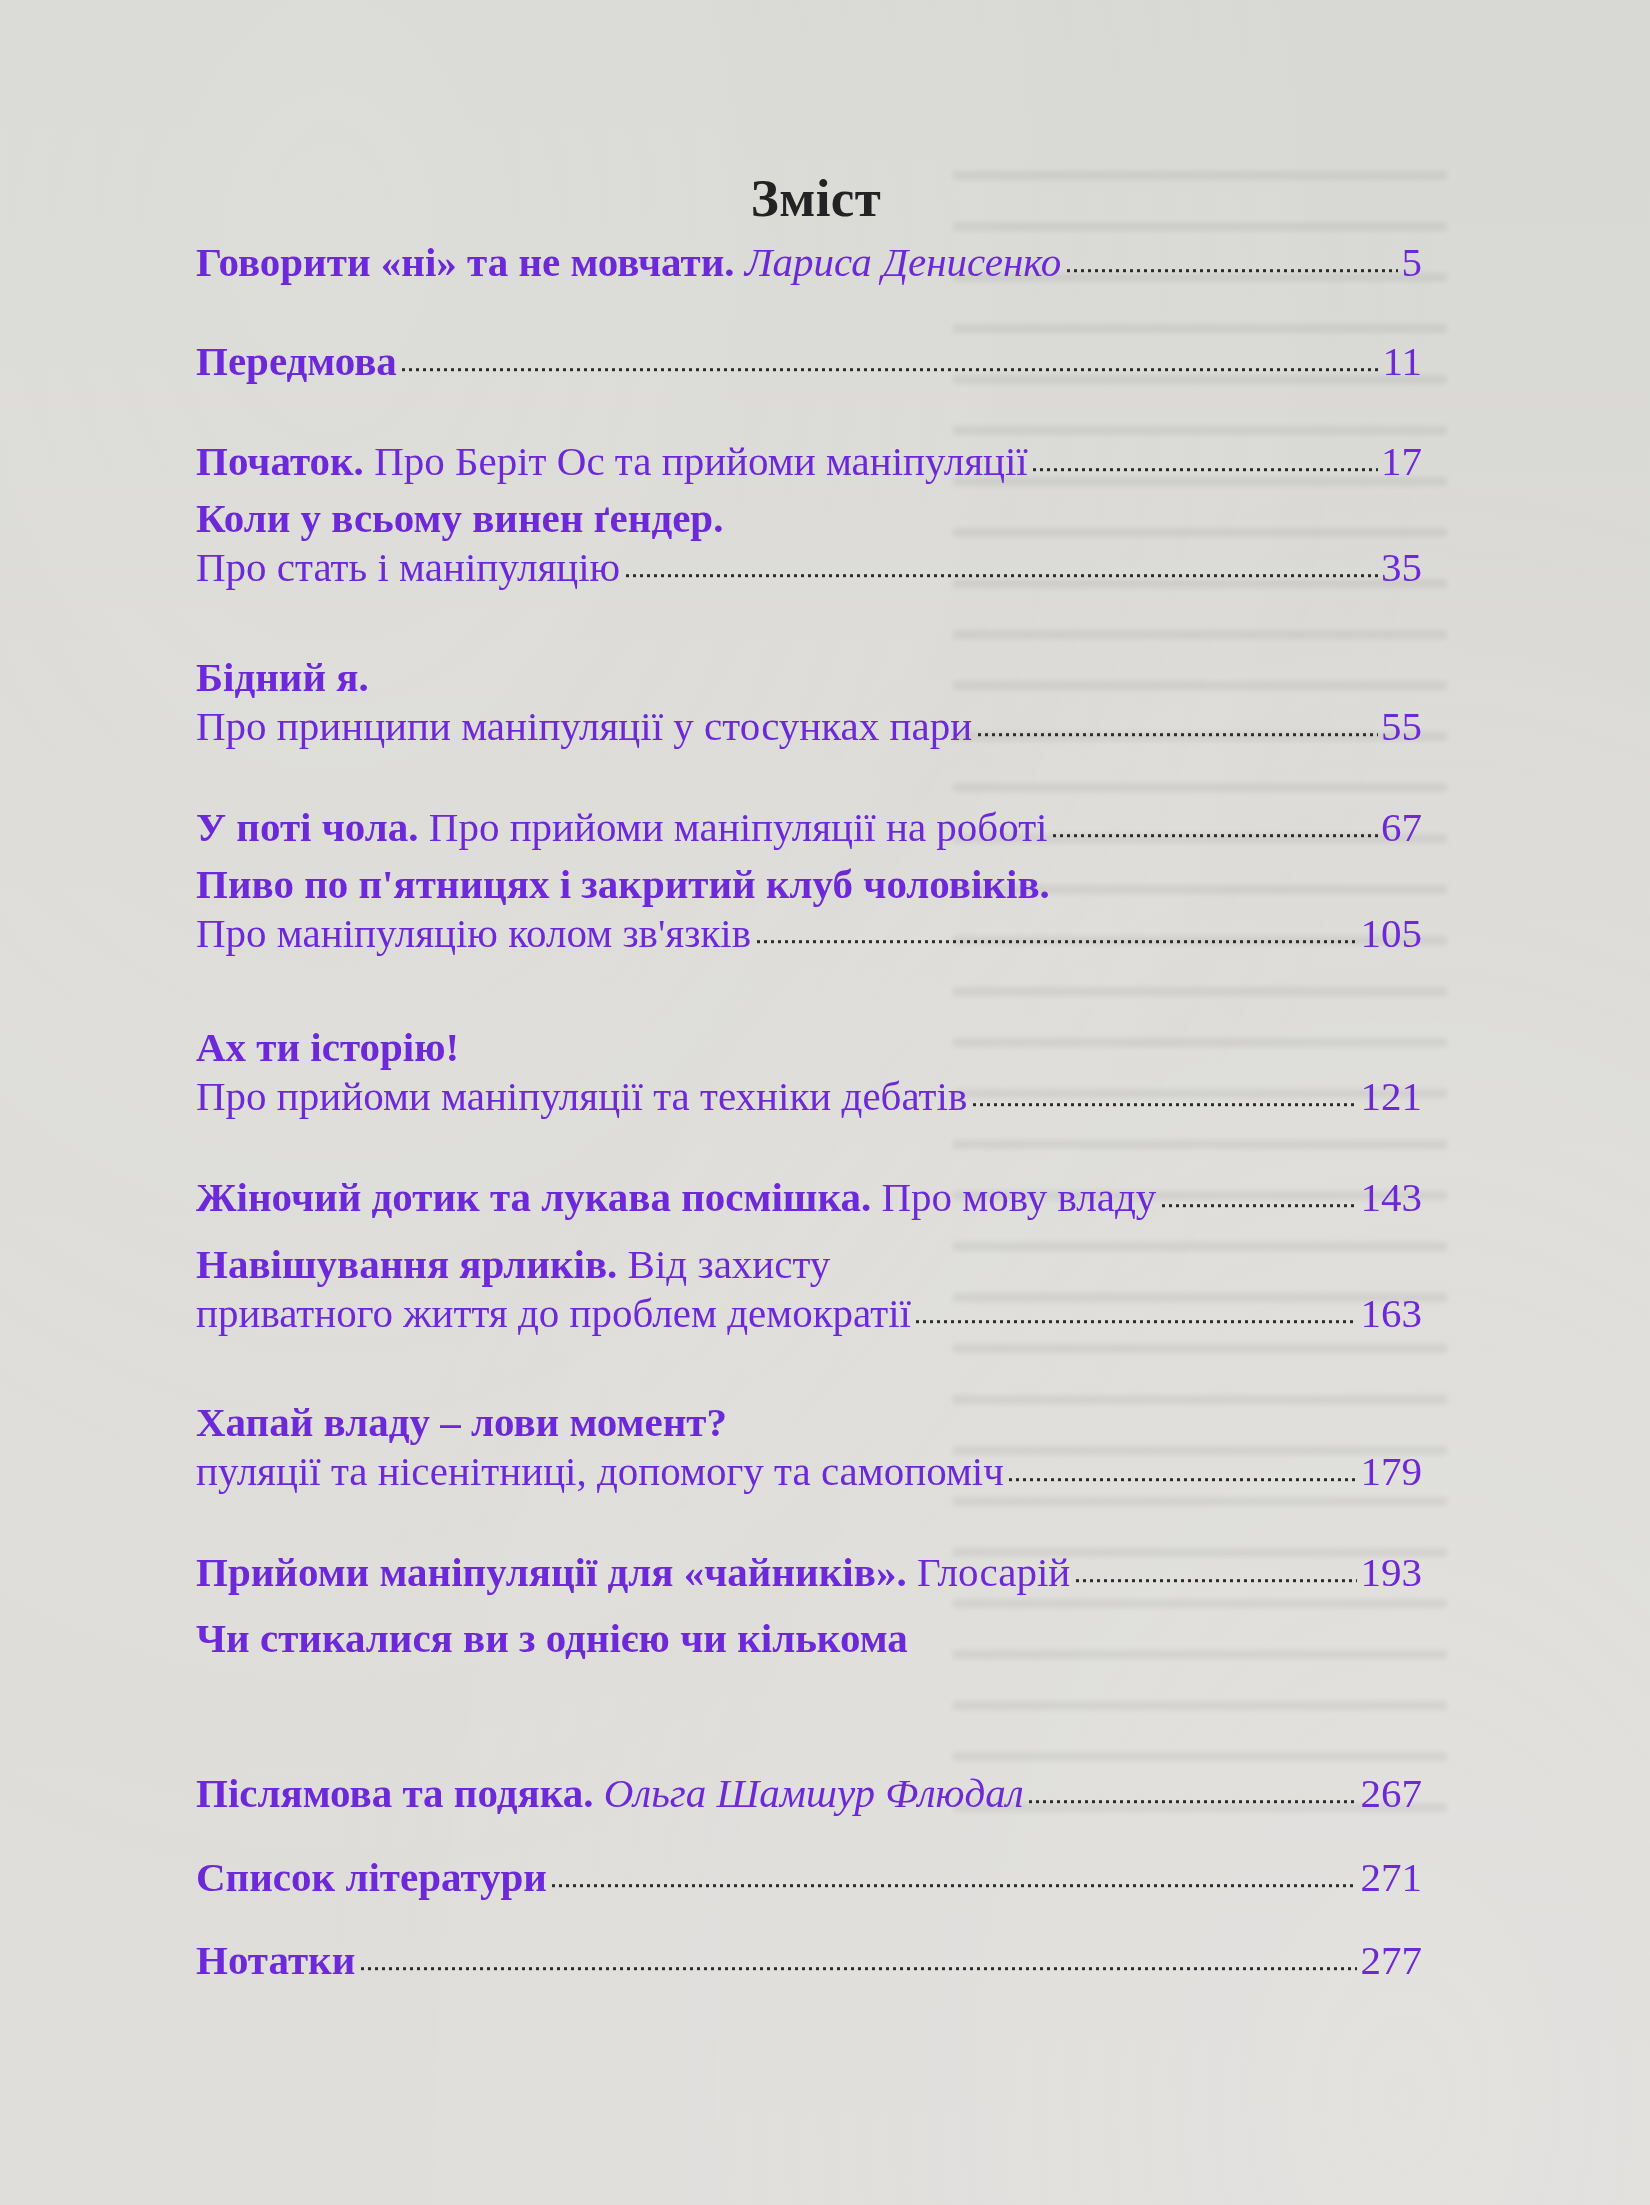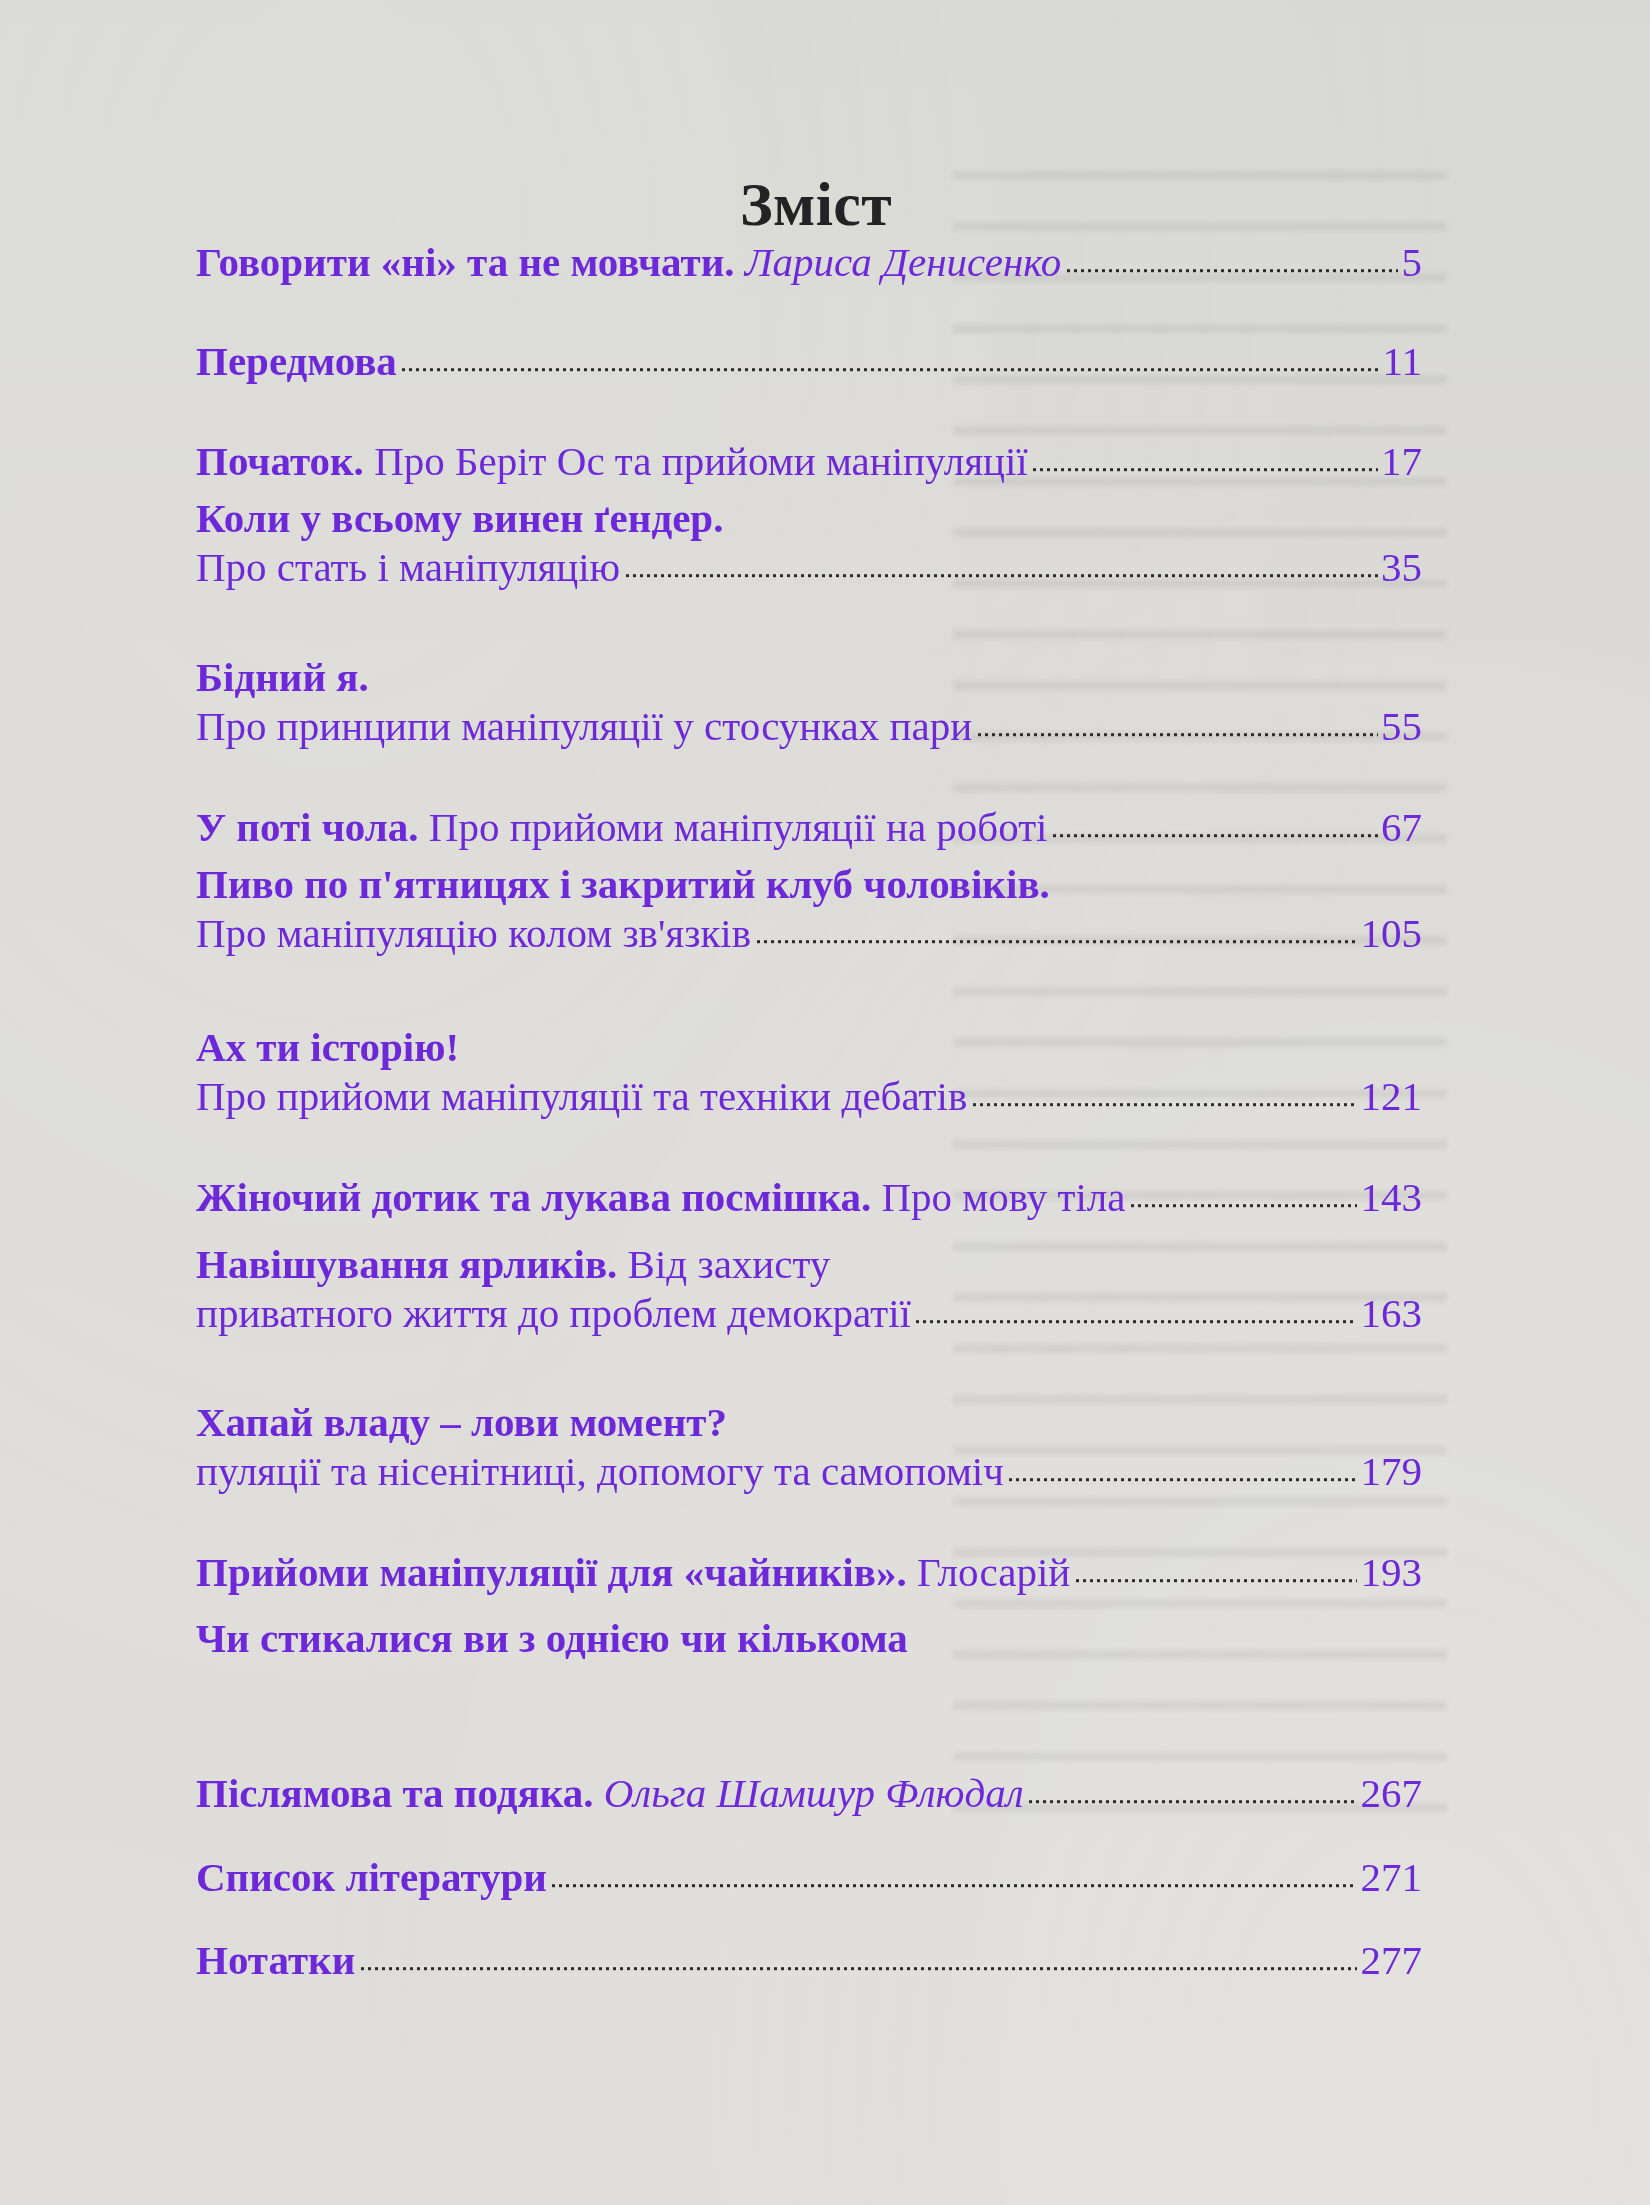--- a/index.html
+++ b/index.html
@@ -37,21 +37,21 @@
       pointer-events: none;
     }
     .title {
       position: absolute;
       left: 0;
       width: 1632px;
       top: 131px;
       text-align: center;
       font-family: "Liberation Serif", "DejaVu Serif", serif;
       font-weight: bold;
-      font-size: 62px;
+      font-size: 53px;
       line-height: 62px;
       color: #232323;
       letter-spacing: 0.4px;
     }
     .toc {
       position: absolute;
       left: 196px;
       width: 1226px;
       top: 0;
     }
@@ -183,21 +183,21 @@
         <span class="regular">Про прийоми маніпуляції та техніки дебатів</span>
         <span class="leader"></span>
         <span class="page-num">121</span>
       </div>
     </div>
 
     <div class="entry" style="top:1173px">
       <div class="line">
         <span class="bold">Жіночий дотик та лукава посмішка.</span>
         <span class="sp"> </span>
-        <span class="regular">Про мову тіла</span>
+        <span class="regular">Про мову владу</span>
         <span class="leader"></span>
         <span class="page-num">143</span>
       </div>
     </div>
 
     <div class="entry" style="top:1240px">
       <div class="line">
         <span class="bold">Навішування ярликів.</span>
         <span class="sp"> </span>
         <span class="regular">Від захисту</span>

